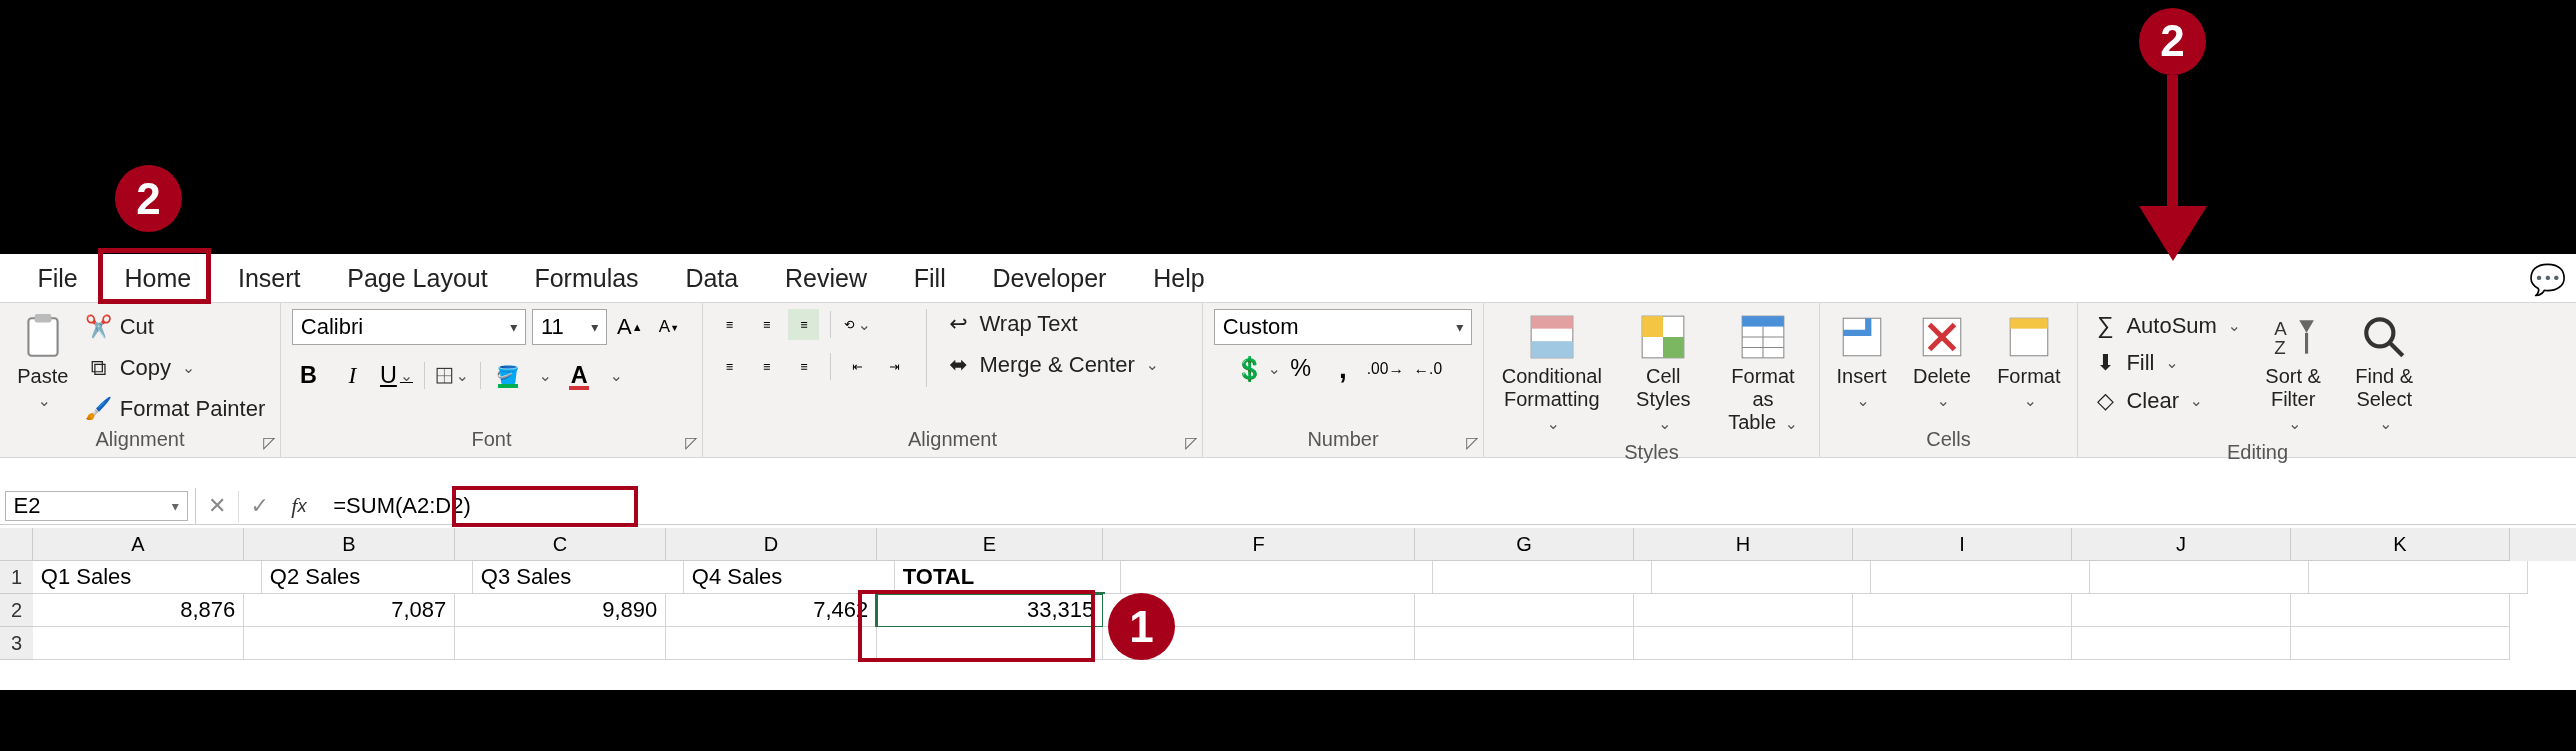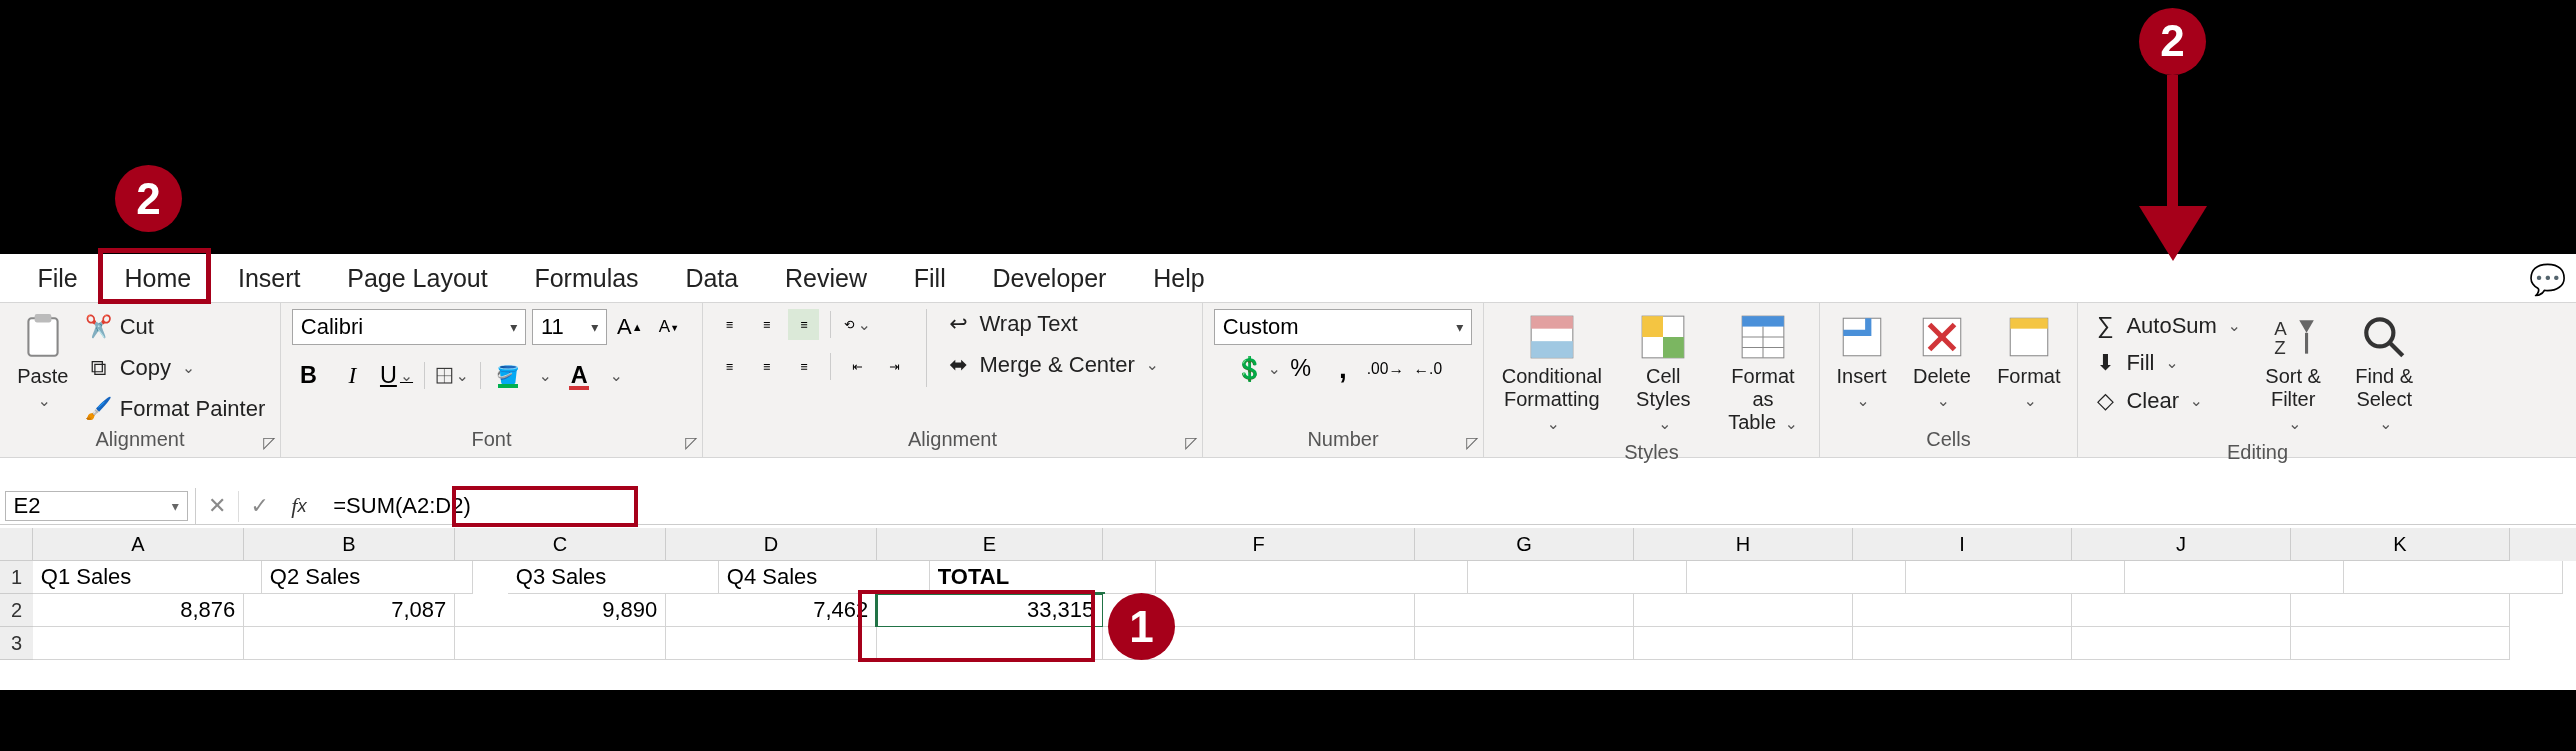--- a/index.html
+++ b/index.html
@@ -476,21 +476,21 @@
         <div class="colh" style="width: 219px;">G</div>
         <div class="colh" style="width: 219px;">H</div>
         <div class="colh" style="width: 219px;">I</div>
         <div class="colh" style="width: 219px;">J</div>
         <div class="colh" style="width: 219px;">K</div>
       </div>
     <div class="data-rows">
       <div class="drow" id="row1">
           <div class="cell" style="width: 229px;">Q1 Sales</div>
           <div class="cell" style="width: 211px;">Q2 Sales</div>
-          <div class="cell" style="width: 211px; margin-left: 35px;">Q3 Sales</div>
+          <div class="cell" style="width: 211px;">Q3 Sales</div>
           <div class="cell" style="width: 211px;">Q4 Sales</div>
           <div class="cell bold" style="width: 226px;">TOTAL</div>
           <div class="cell" style="width: 312px;"></div>
           <div class="cell" style="width: 219px;"></div>
           <div class="cell" style="width: 219px;"></div>
           <div class="cell" style="width: 219px;"></div>
           <div class="cell" style="width: 219px;"></div>
           <div class="cell" style="width: 219px;"></div>
         </div>
       <div class="drow" id="row2">

